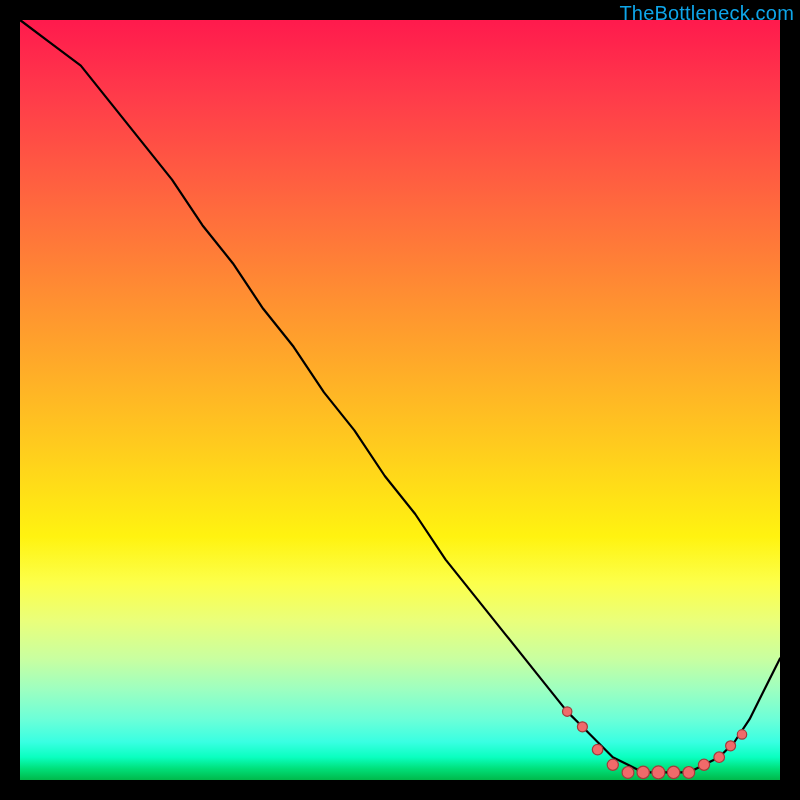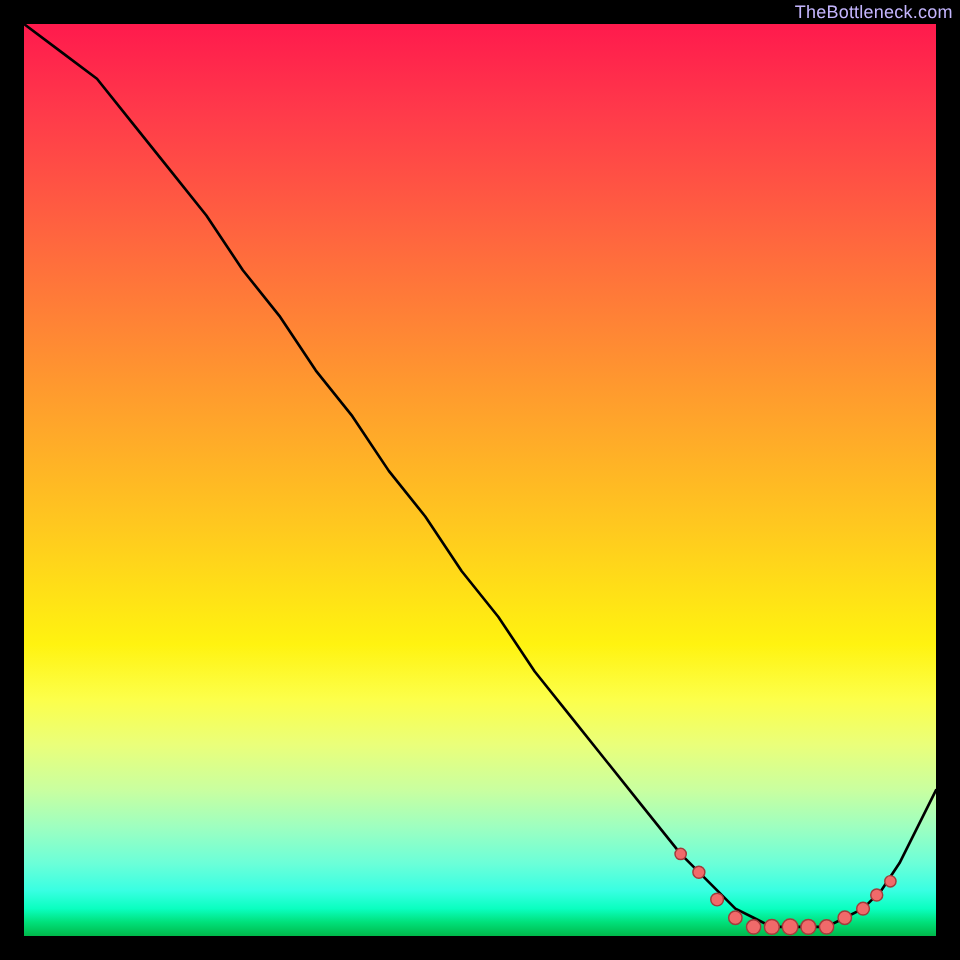--- a/index.html
+++ b/index.html
@@ -32,22 +32,22 @@
       #0affc0 97%,
       #00e07a 98.5%,
       #00b84a 100%
     );
   }
   .watermark {
     position: absolute;
     top: 2px;
     right: 6px;
     font-family: Arial, Helvetica, sans-serif;
-    font-size: 15px;
-    color: #c4b5fd;
+    font-size: 20px;
+    color: #0ea5e9;
     font-weight: 500;
     letter-spacing: 0.2px;
   }
   svg.curve {
     position: absolute;
     left: 0; top: 0;
     width: 100%;
     height: 100%;
     overflow: visible;
   }

